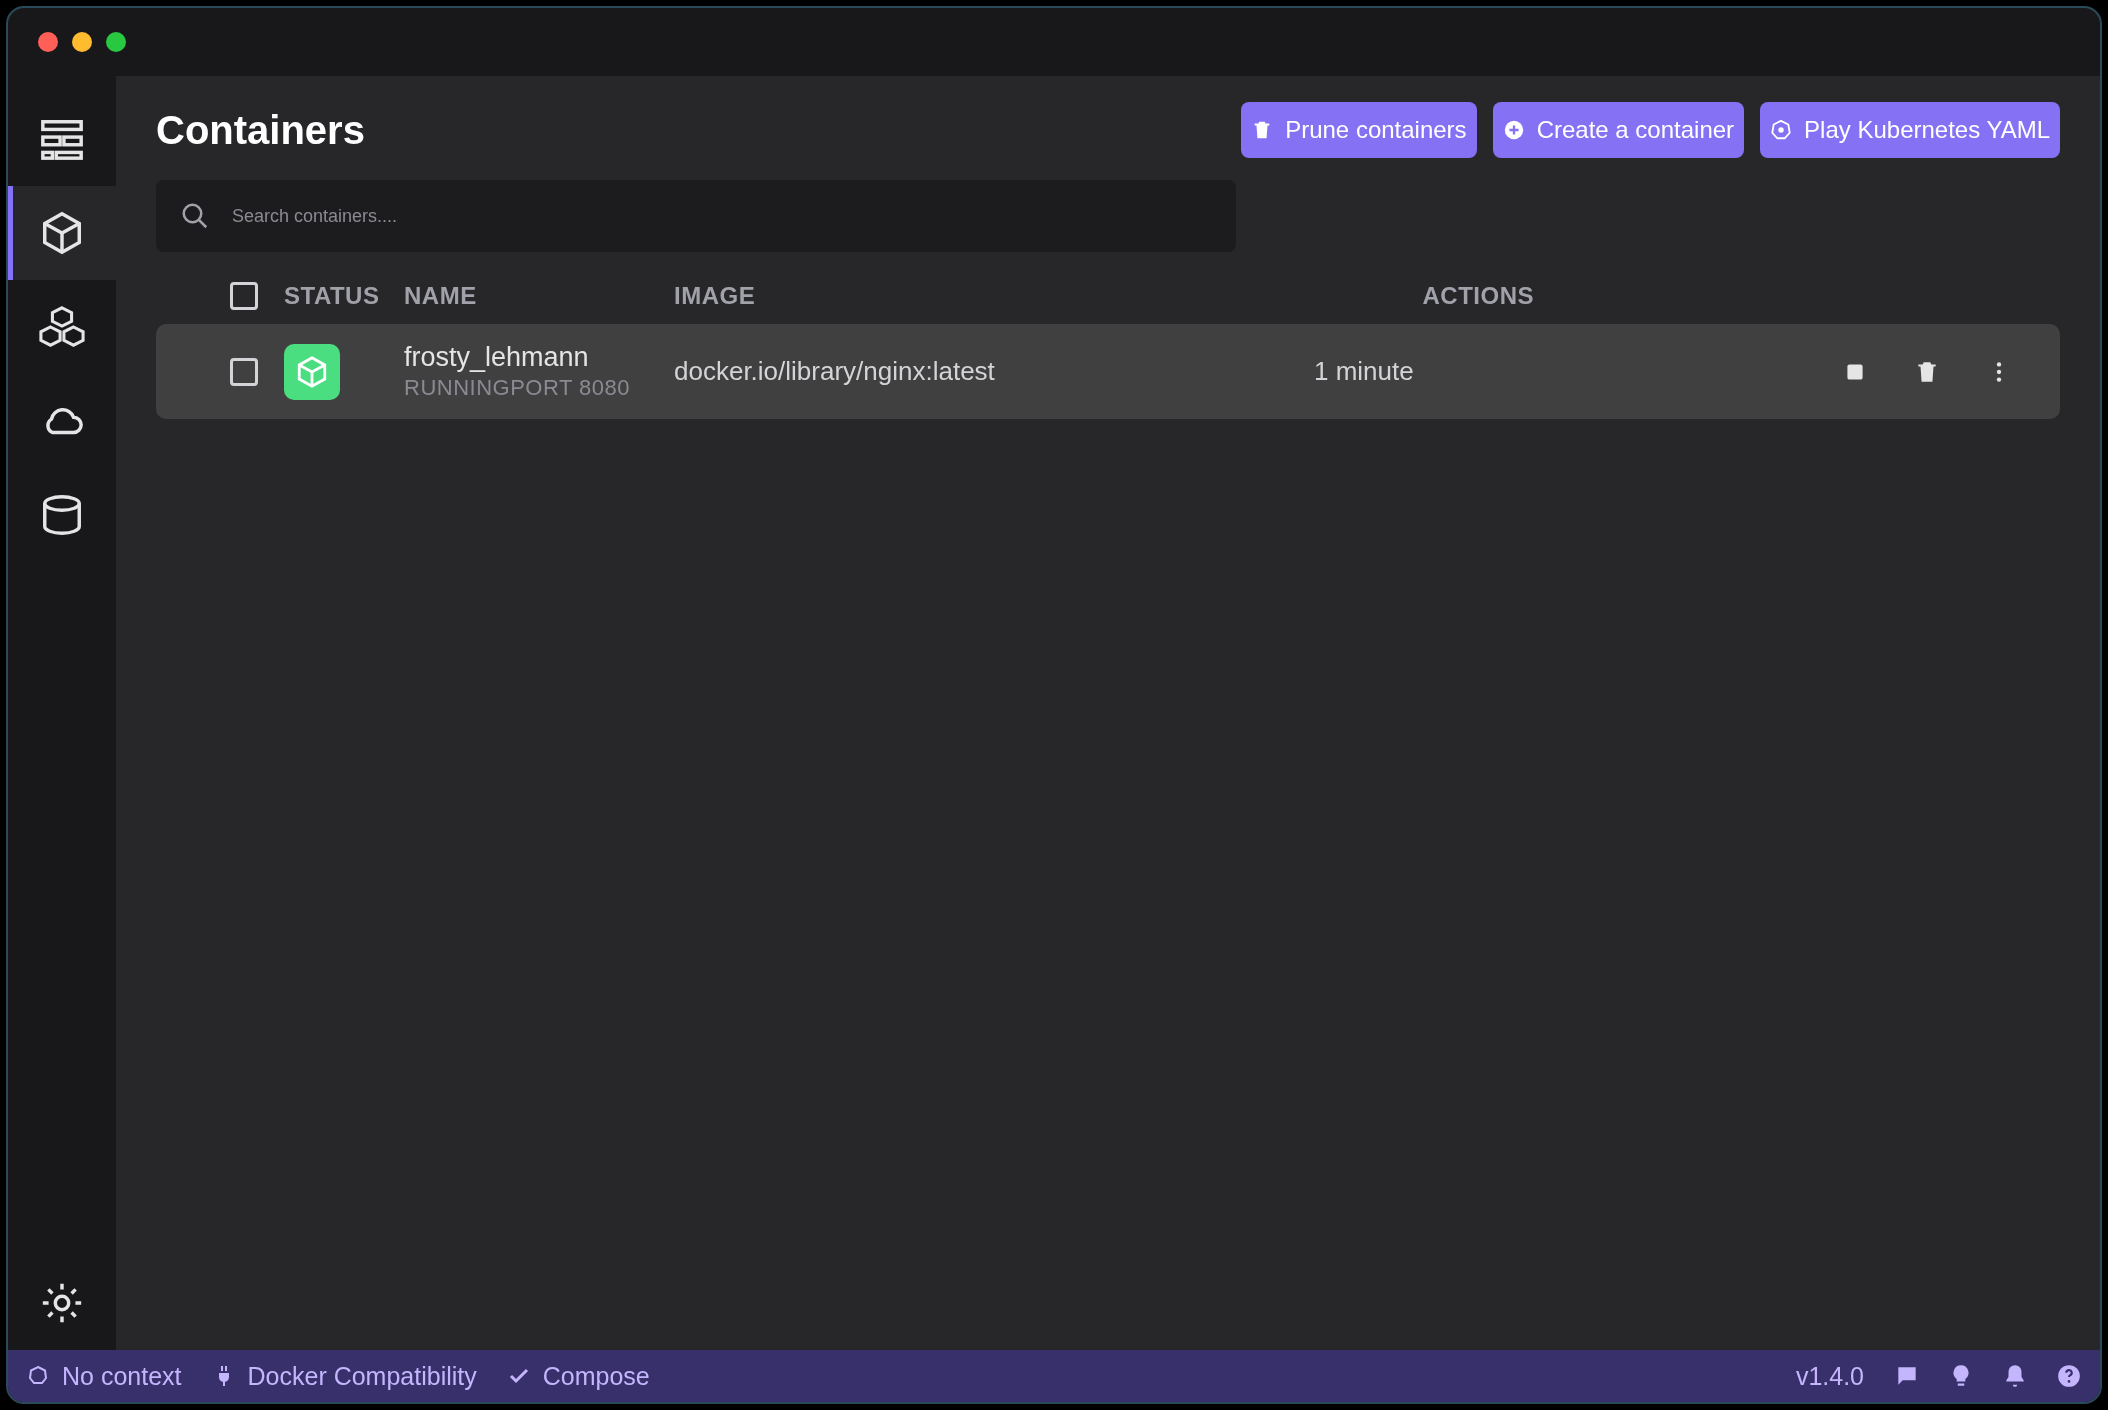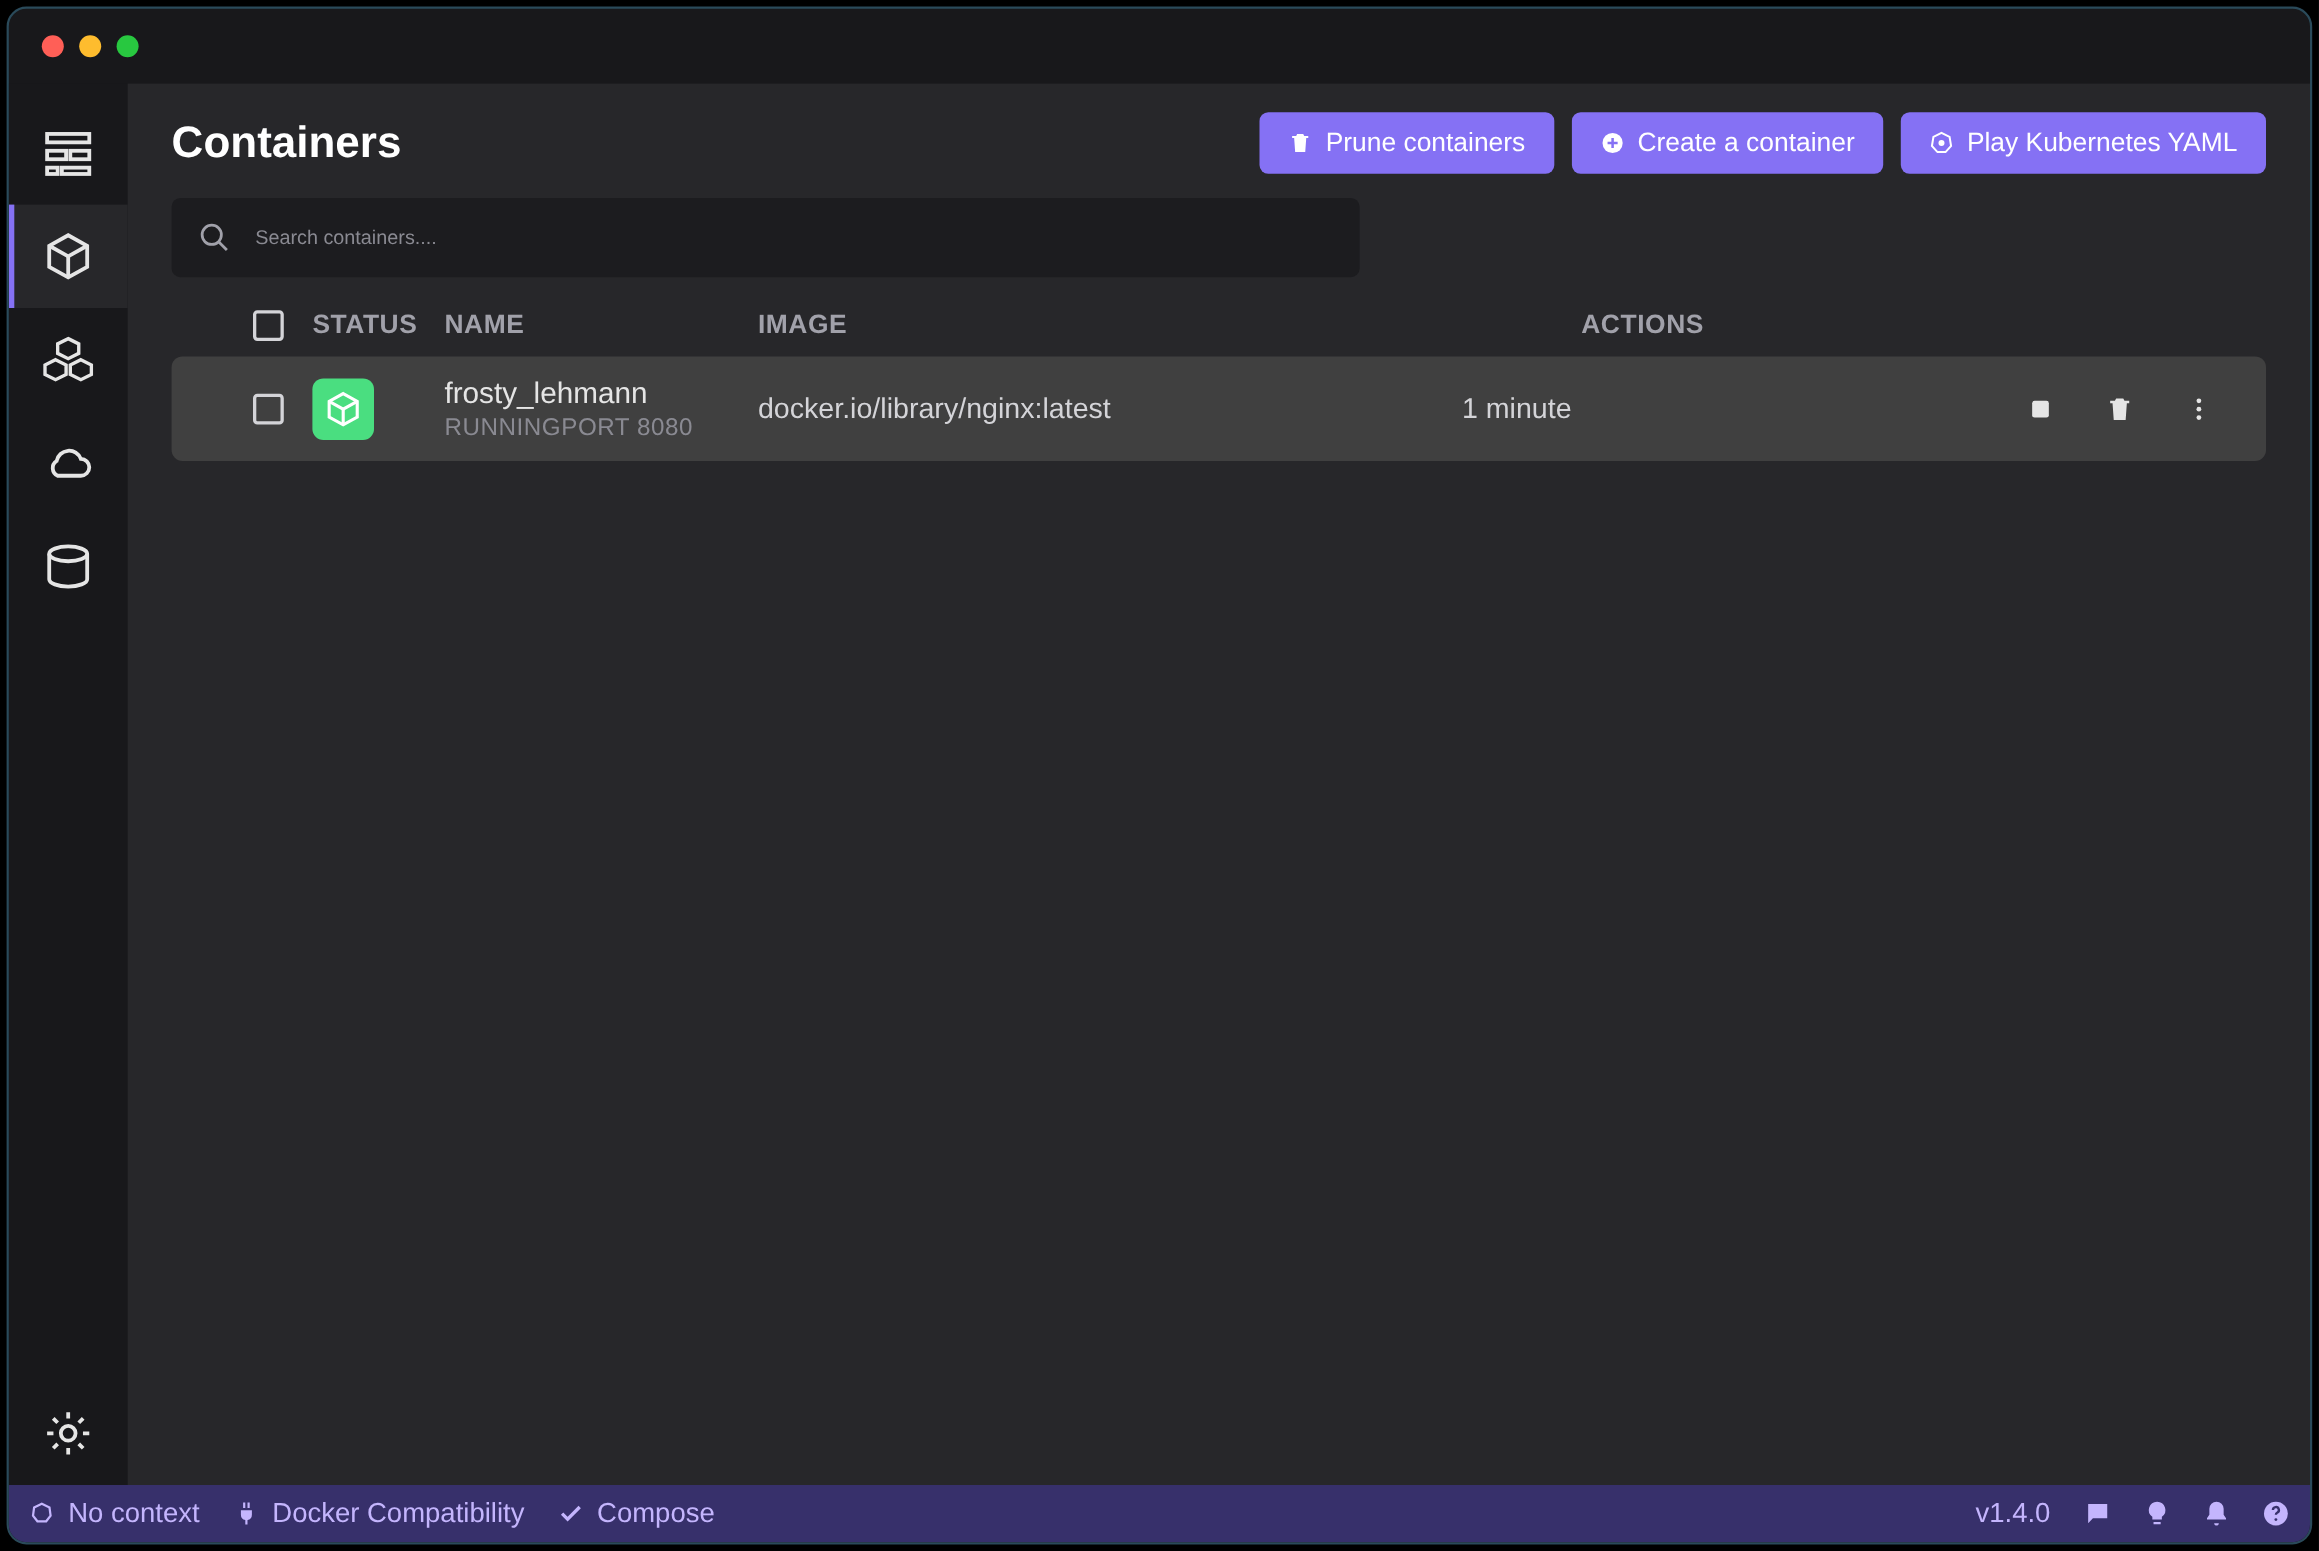--- a/index.html
+++ b/index.html
@@ -14,31 +14,31 @@
 .sidebar { width:108px; background:#18181b; display:flex; flex-direction:column; align-items:center; padding-top:16px; }
 .nav-item { width:100%; height:94px; display:flex; align-items:center; justify-content:center; color:#e5e5e5; cursor:pointer; position:relative; }
 .nav-item.active { background:#27272a; }
 .nav-item.active::before { content:''; position:absolute; left:0; top:0; bottom:0; width:5px; background:#8571f4; }
 .nav-item svg { width:46px; height:46px; }
 .sidebar-spacer { flex:1; }
 .content { flex:1; background:#27272a; display:flex; flex-direction:column; padding:26px 40px 0 40px; }
 .header { display:flex; align-items:center; justify-content:space-between; margin-bottom:22px; }
 .page-title { color:#fff; font-size:40px; font-weight:600; }
 .header-actions { display:flex; gap:16px; }
-.btn { background:#8571f4; color:#fff; border:none; border-radius:8px; padding:14px 26px; font-size:24px; font-weight:500; display:flex; align-items:center; gap:12px; cursor:pointer; }
+.btn { background:#8571f4; color:#fff; border:none; border-radius:8px; padding:14px 10px; font-size:24px; font-weight:500; display:flex; align-items:center; gap:12px; cursor:pointer; }
 .btn svg { width:22px; height:22px; }
 .search-box { background:#1c1c1f; border-radius:8px; width:1080px; height:72px; display:flex; align-items:center; padding:0 24px; gap:22px; margin-bottom:20px; }
 .search-box svg { width:30px; height:30px; color:#a1a1aa; }
 .search-input { flex:1; background:transparent; border:none; outline:none; color:#d4d4d8; font-size:18px; }
 .search-input::placeholder { color:#8a8a92; }
 .table-head { display:flex; align-items:flex-end; padding:10px 48px 14px 48px; color:#a1a1aa; font-size:24px; font-weight:600; letter-spacing:0.5px; }
 .col-check { width:80px; display:flex; justify-content:center; }
 .col-status { width:120px; }
 .col-name { width:270px; }
-.col-image { width:640px;margin-left:15px; }
+.col-image { width:640px; }
 .col-age { flex:1; }
 .col-actions { width:220px; text-align:right; }
 .checkbox { width:28px; height:28px; border:3px solid #d4d4d8; border-radius:4px; cursor:pointer; }
 .row { background:#404040; border-radius:10px; display:flex; align-items:center; padding:18px 48px; color:#d4d4d8; font-size:26px; }
 .status-icon { width:56px; height:56px; background:#4ade80; border-radius:10px; display:flex; align-items:center; justify-content:center; color:#fff; }
 .status-icon svg { width:34px; height:34px; }
 .name-stack { display:flex; flex-direction:column; gap:2px; }
 .cname { color:#e5e5e5; font-size:27px; }
 .subline { display:flex; font-size:22px; color:#8a8a92; letter-spacing:0.5px; }
 .row-actions { display:flex; gap:46px; justify-content:flex-end; color:#e5e5e5; }

